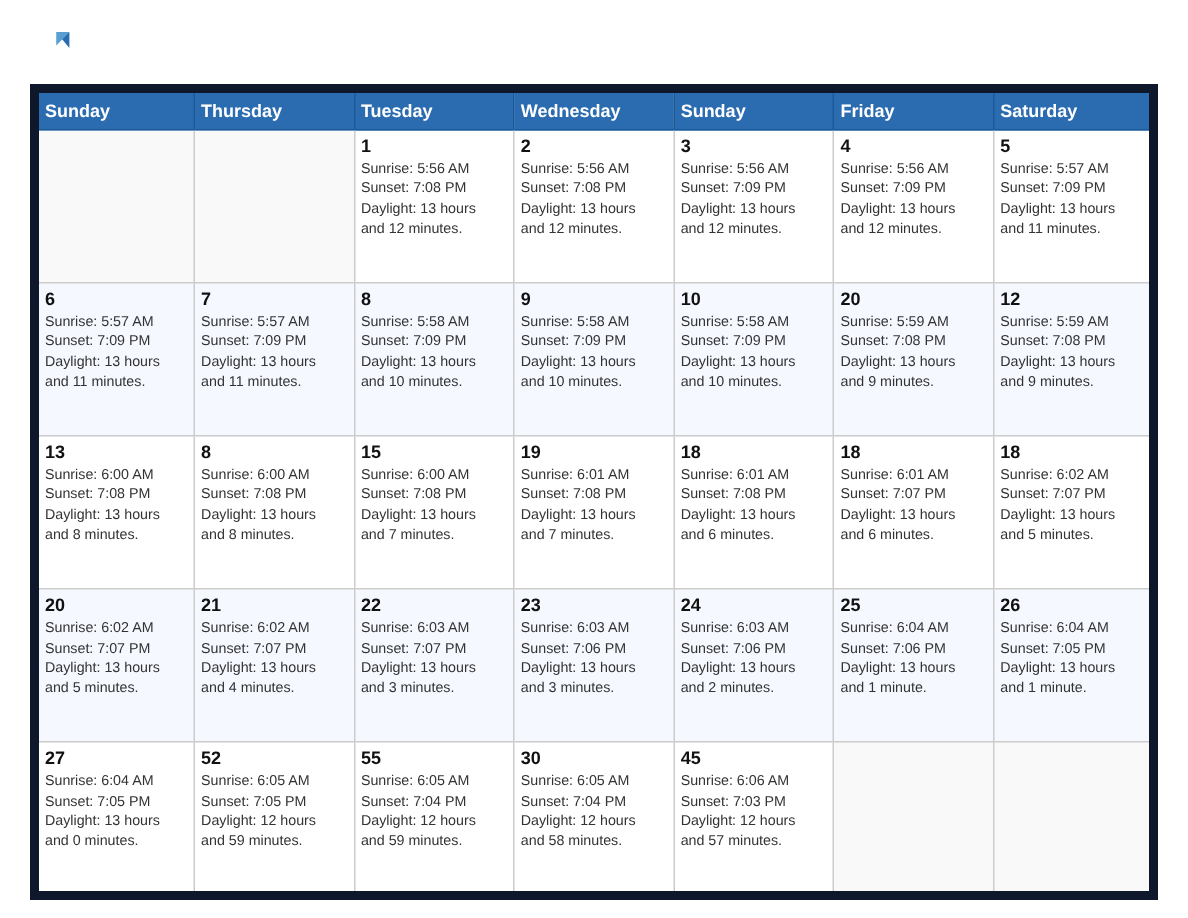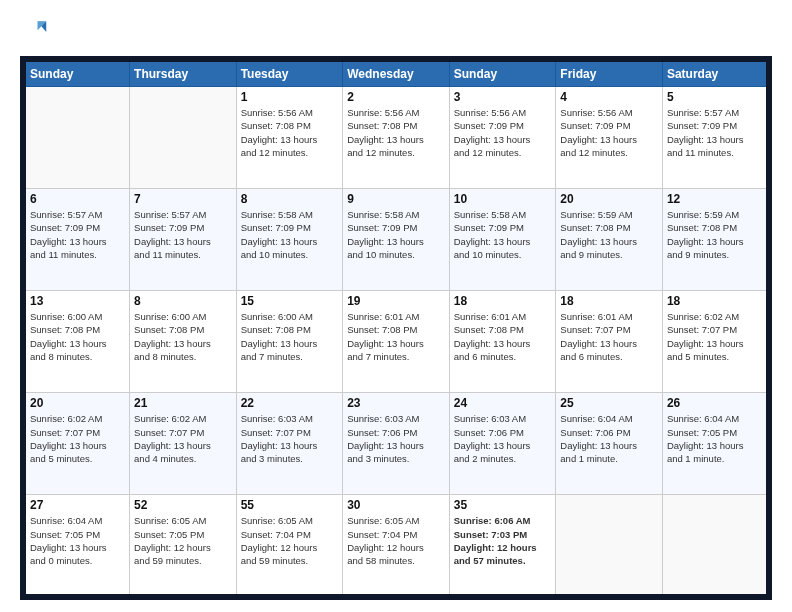--- a/index.html
+++ b/index.html
@@ -337,22 +337,22 @@
 and 59 minutes.</div>
           </td>
           <td>
             <span class="day-num">30</span>
             <div class="day-info" style="white-space: pre-line;">Sunrise: 6:05 AM
 Sunset: 7:04 PM
 Daylight: 12 hours
 and 58 minutes.</div>
           </td>
           <td>
-            <span class="day-num">35</span>
-            <div class="day-info" style="white-space: pre-line; font-weight: bold;">Sunrise: 6:06 AM
+            <span class="day-num">45</span>
+            <div class="day-info" style="white-space: pre-line;">Sunrise: 6:06 AM
 Sunset: 7:03 PM
 Daylight: 12 hours
 and 57 minutes.</div>
           </td>
           <td class="empty"></td>
           <td class="empty"></td>
         </tr>
       </tbody>
   </table>
 </div>

